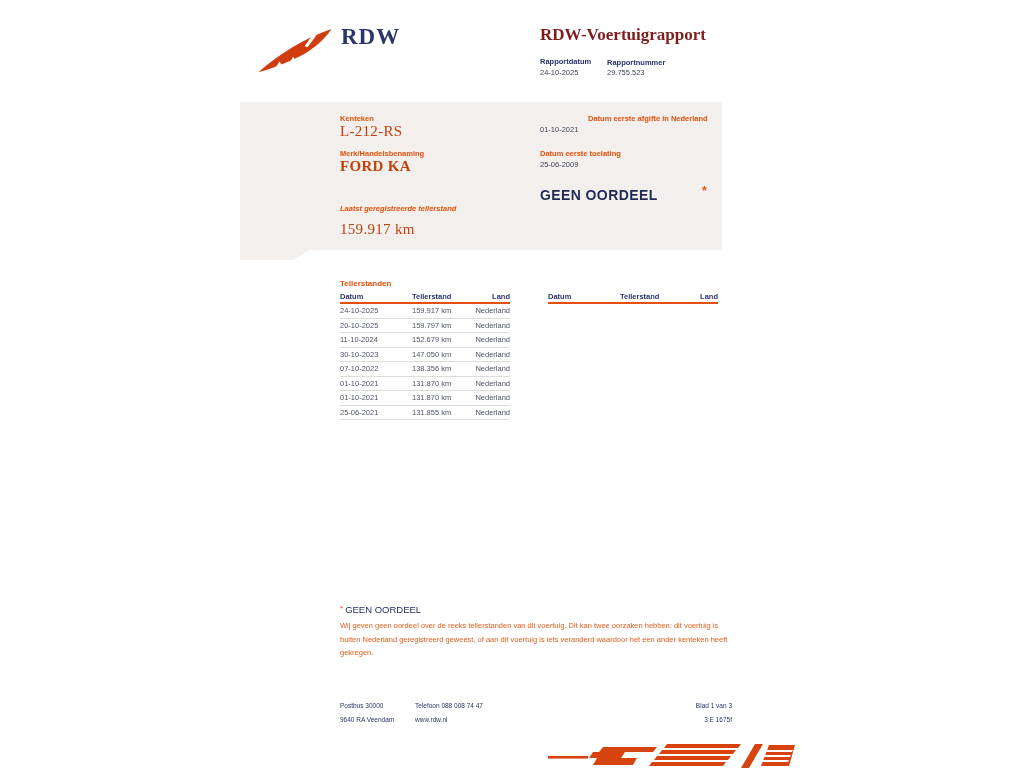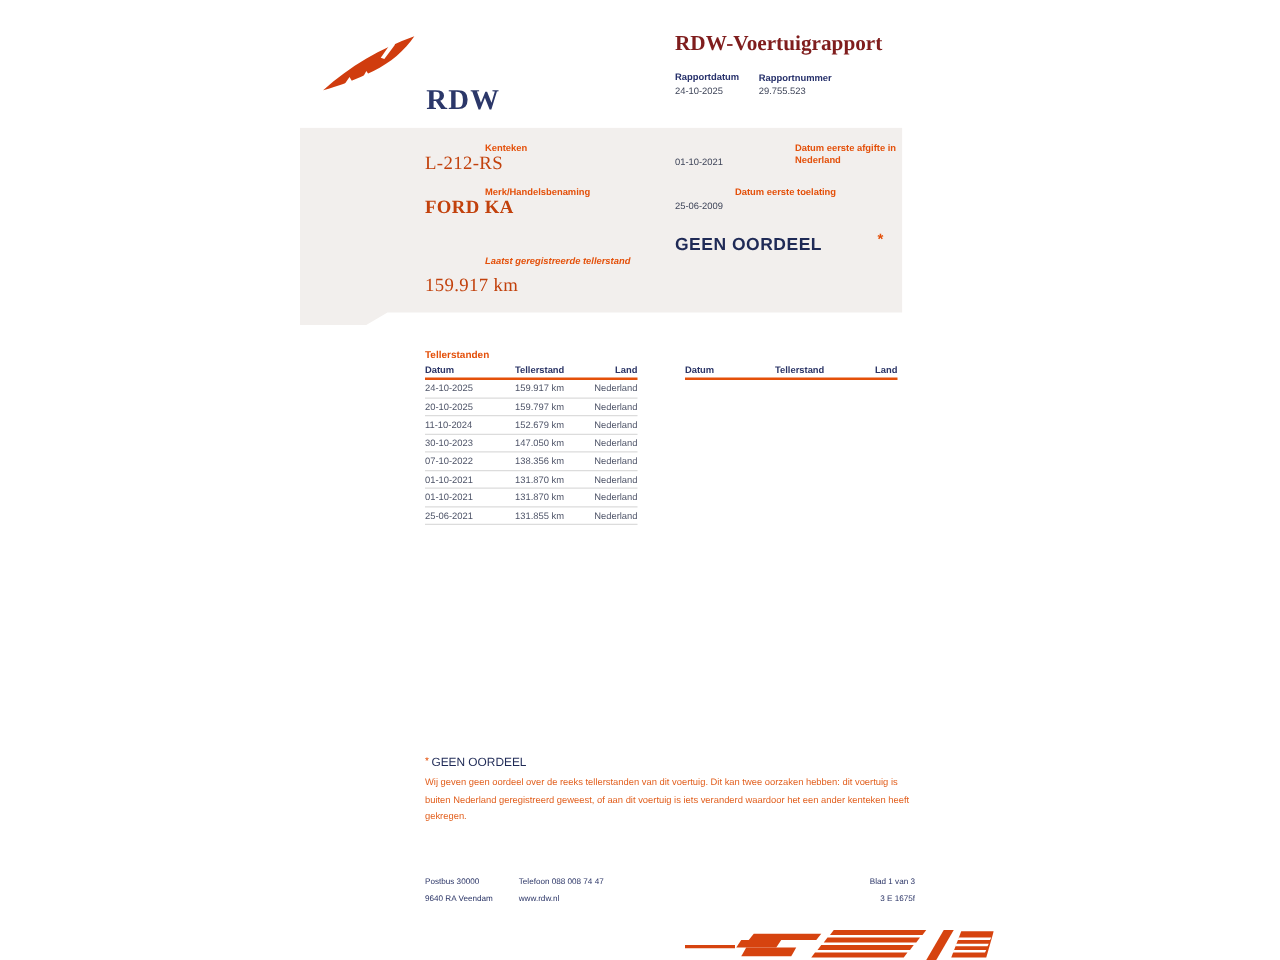--- a/index.html
+++ b/index.html
@@ -9,41 +9,41 @@
     font-family:"Liberation Sans", sans-serif;
     -webkit-font-smoothing:antialiased;
   }
   .abs{position:absolute;}
 
   
   .logo-svg{left:256px;top:27px;width:78px;height:48px;}
   .logo-text{
     left:341px;top:24px;
     font-family:"Liberation Serif", serif;
-    font-weight:700;font-size:23px;color:#2b3769;letter-spacing:1px;margin-top:43px;
+    font-weight:700;font-size:23px;color:#2b3769;letter-spacing:1px;
   }
   .doc-title{
     left:540px;top:25px;
     font-family:"Liberation Serif", serif;
     font-weight:700;font-size:17px;color:#7f1d1d;
   }
   .hdr-label{font-size:7.5px;font-weight:700;color:#27316b;}
   .hdr-value{font-size:7.5px;color:#3f4559;}
   .rd-label{left:540px;top:57px;}
   .rd-value{left:540px;top:68px;}
   .rn-label{left:607px;top:58px;}
   .rn-value{left:607px;top:68px;}
 
   
   .panel{
     left:240px;top:102px;width:482px;height:158px;
     background:#f2efed;
     clip-path:polygon(0 0,482px 0,482px 148px,70px 148px,53px 158px,0 158px);
   }
-  .p-label{position:absolute;font-size:7.5px;font-weight:700;color:#e4500a;margin-left:48px;}
+  .p-label{position:absolute;font-size:7.5px;font-weight:700;color:#e4500a;}
   .p-serif{
     position:absolute;
     font-family:"Liberation Serif", serif;
     font-size:15px;color:#c2410c;letter-spacing:.3px;
   }
   .p-small{position:absolute;font-size:7.5px;color:#3f4559;}
   .k-label{left:100px;top:12px;}   .k-value{left:100px;top:21px;}
   .m-label{left:100px;top:47px;}   .m-value{left:100px;top:56px;font-weight:bold;}
   .t-label{left:100px;top:102px;font-style:italic;}  .t-value{left:100px;top:119px;}
   .a-label{left:300px;top:12px;padding-left:48px;}   .a-value{left:300px;top:23px;}
@@ -53,21 +53,21 @@
     font-size:14px;font-weight:900;color:#1f2a56;letter-spacing:.4px;
   }
   .oordeel-star{position:absolute;left:462px;top:82px;font-size:12px;font-weight:700;color:#e4500a;}
 
   
   .section-title{left:340px;top:279px;font-size:8px;font-weight:700;color:#e4500a;}
   .ttable{width:170px;}
   .table-left{left:340px;top:291px;}
   .table-right{left:548px;top:291px;}
   .thead{
-    display:flex;align-items:flex-start;height:10px;
+    display:flex;align-items:center;height:10px;
     border-bottom:2px solid #e4500a;padding-bottom:1px;
     font-size:7.5px;font-weight:700;color:#2a3466;
   }
   .trow{
     display:flex;align-items:center;height:13.5px;
     border-bottom:1px solid #dcdcdc;
     font-size:7.5px;color:#4e5468;
   }
   .c1{width:72px;}
   .c2{width:58px;}

